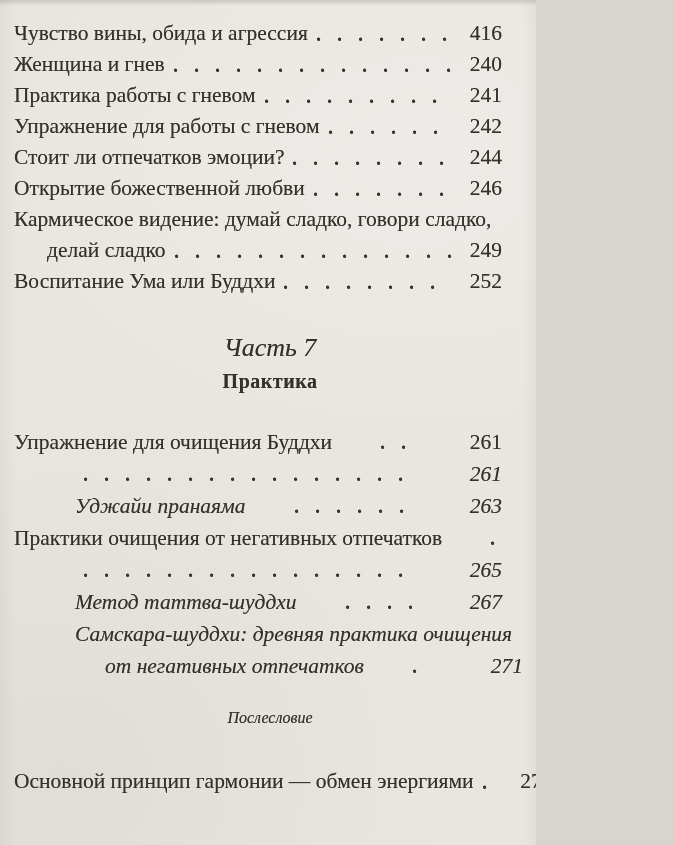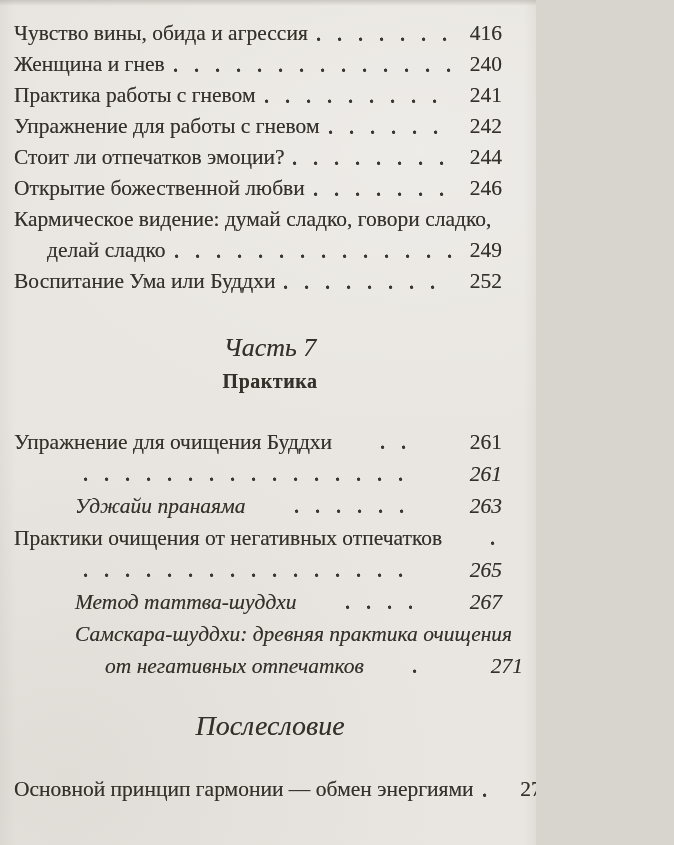--- a/index.html
+++ b/index.html
@@ -54,21 +54,21 @@
   .heading {
     height: 31px;
     line-height: 31px;
     text-align: center;
     position: relative;
     left: 12px;
   }
   .h-part-label { font-style: italic; font-size: 26px; margin-top: 35px; }
   .h-part-title { font-weight: bold; font-size: 20px; margin-top: 3px; letter-spacing: 0.5px; }
   .sec2 { margin-top: 29px; }
-  .h-afterword { font-style: italic; font-size: 28px; margin-top: 28px; }
+  .h-afterword { font-style: italic; font-size: 16px; margin-top: 20px; }
   .final { margin-top: 33px; }
 </style>
 </head>
 <body>
 
 <div class="page">
 
   <div class="sec1">
     <div class="row">
       <span class="t">Чувство вины, обида и агрессия</span>

